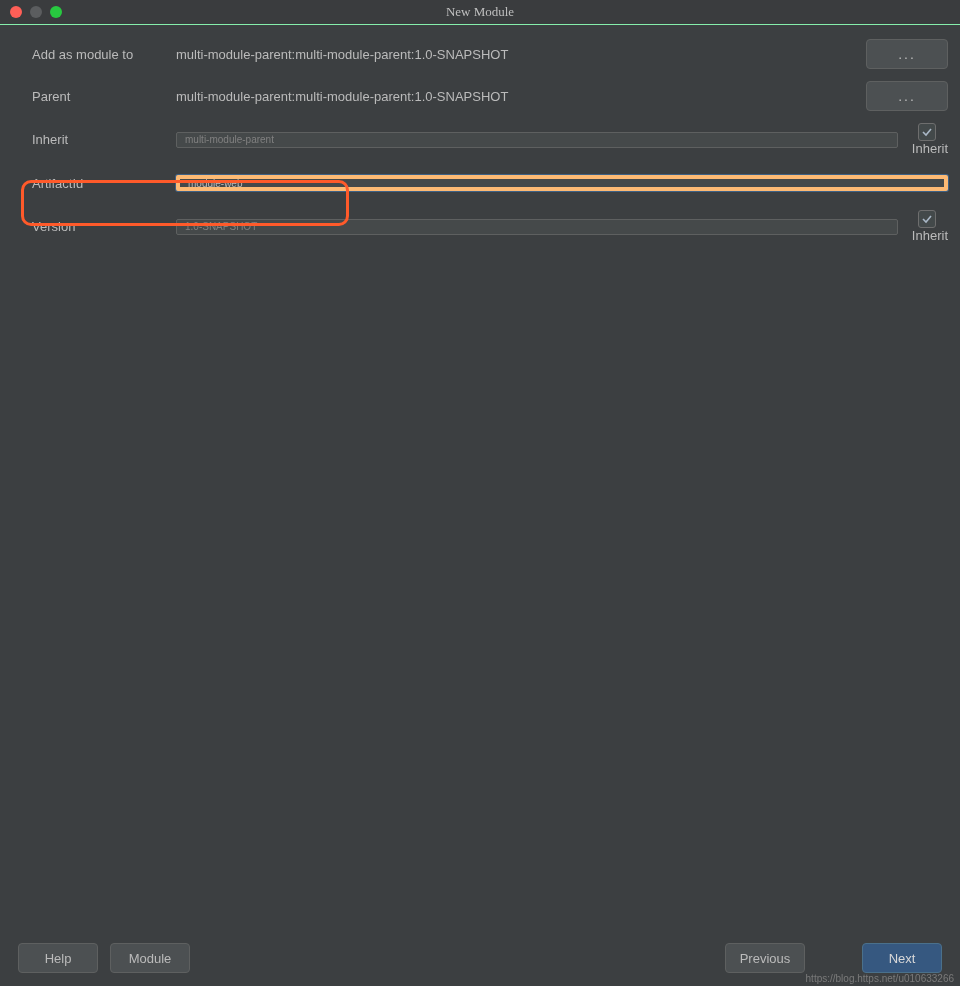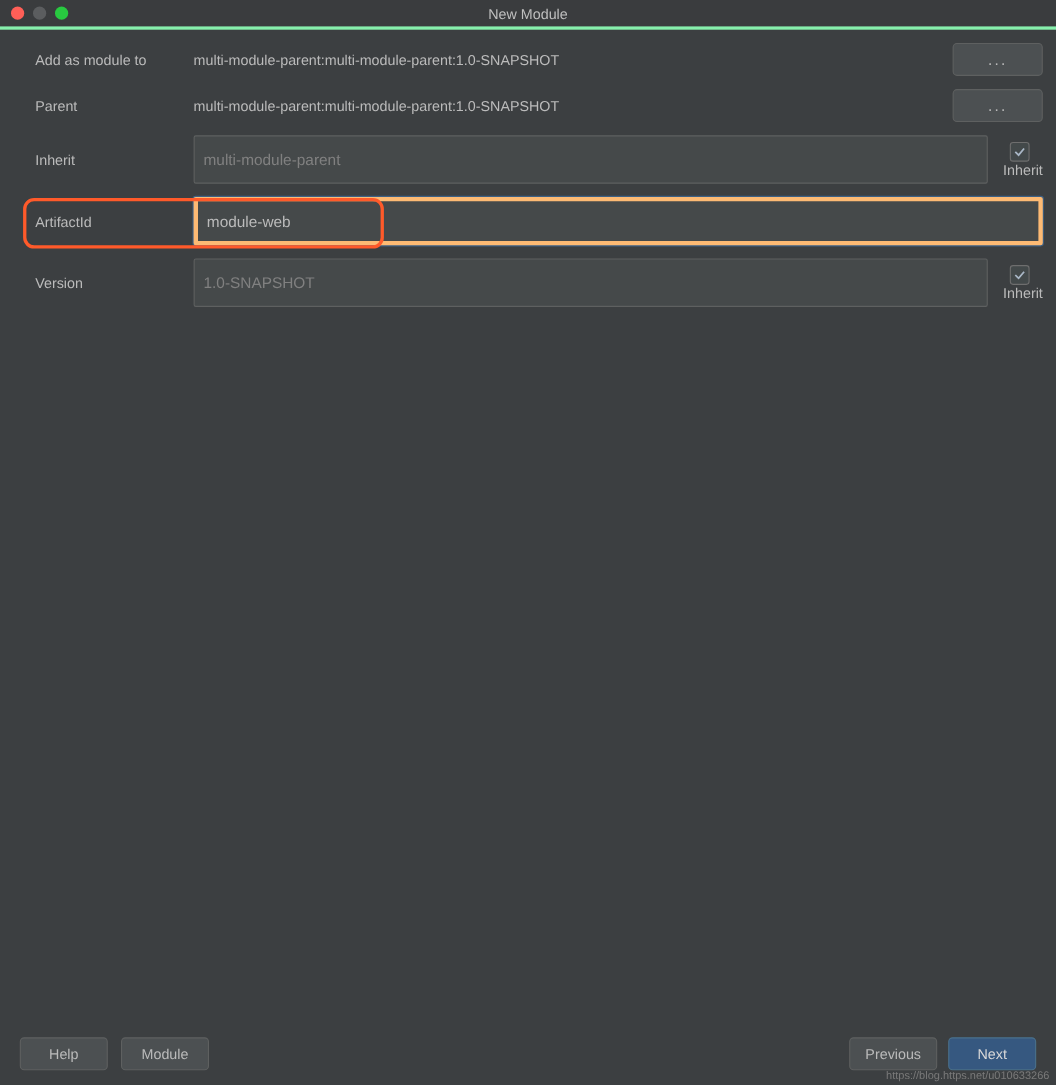--- a/index.html
+++ b/index.html
@@ -5,41 +5,41 @@
   html,body{margin:0;padding:0;height:100%;}
   body{
     width:960px;height:986px;
     background:#3c3f41;
     font-family:-apple-system,"Helvetica Neue",Arial,sans-serif;
     font-size:13px;color:#bbbbbb;
     position:relative;overflow:hidden;
   }
   .titlebar{
     height:24px;background:#3a3c3e;
-    border-bottom:3px solid #86efac;
-    display:flex;align-items:center;position:relative;
+    border-bottom:1px solid #86efac;
+    display:flex;align-items:center;position:relative;font-family:Liberation Serif, serif;
   }
   .traffic{display:flex;gap:8px;margin-left:10px;}
   .tl{width:12px;height:12px;border-radius:50%;}
   .tl.red{background:#ff5f57;}
   .tl.ylw{background:#5b5d5f;}
   .tl.grn{background:#28c940;}
   .title{position:absolute;left:0;right:0;text-align:center;color:#bfbfbf;font-size:13px;}
   .content{
     position:absolute;top:25px;left:0;right:0;bottom:56px;
     padding:14px 12px 0 12px;box-sizing:border-box;margin-left:20px;
   }
   .row{display:flex;align-items:center;min-height:30px;margin-bottom:12px;}
   .lab{width:144px;flex:0 0 144px;color:#bbbbbb;}
   .val-static{color:#bbbbbb;}
   .field{flex:1;}
   input.txt{
-    width:100%;box-sizing:border-box;height:44px;
+    width:100%;box-sizing:border-box;height:16px;
     background:#45494a;border:1px solid #5e6060;color:#808080;
-    padding:0 8px;font-size:14px;font-family:inherit;border-radius:2px;
+    padding:0 8px;font-size:10px;font-family:inherit;border-radius:2px;
   }
   input.txt.focused{
     border:4px solid #fdba74;
     box-shadow:0 0 0 1px #3e6185;
     color:#bbbbbb;
   }
   .ellipsis-btn{
     width:80px;height:28px;margin-left:12px;
     background:#4c5052;border:1px solid #5e6060;border-radius:4px;
     color:#bbbbbb;font-size:14px;letter-spacing:2px;
@@ -62,21 +62,21 @@
     display:flex;align-items:center;padding:0 18px;
     box-sizing:border-box;
   }
   .btn{
     height:28px;min-width:78px;padding:0 0;
     background:#4c5052;border:1px solid #5e6060;border-radius:4px;
     color:#bbbbbb;font-size:13px;display:flex;align-items:center;justify-content:center;
     cursor:pointer;
   }
   .btn.primary{
-    background:#365880;border:1px solid #4a708b;color:#d8d8d8;
+    background:#365880;border:1px solid #4a708b;color:#d8d8d8;margin-left:47px;
   }
   .footer .left{display:flex;gap:12px;}
   .footer .right{display:flex;gap:10px;margin-left:auto;}
   .watermark{
     position:absolute;right:6px;bottom:2px;font-size:10px;color:#7a7a7a;
   }
 </style>
 </head>
 <body>
 

